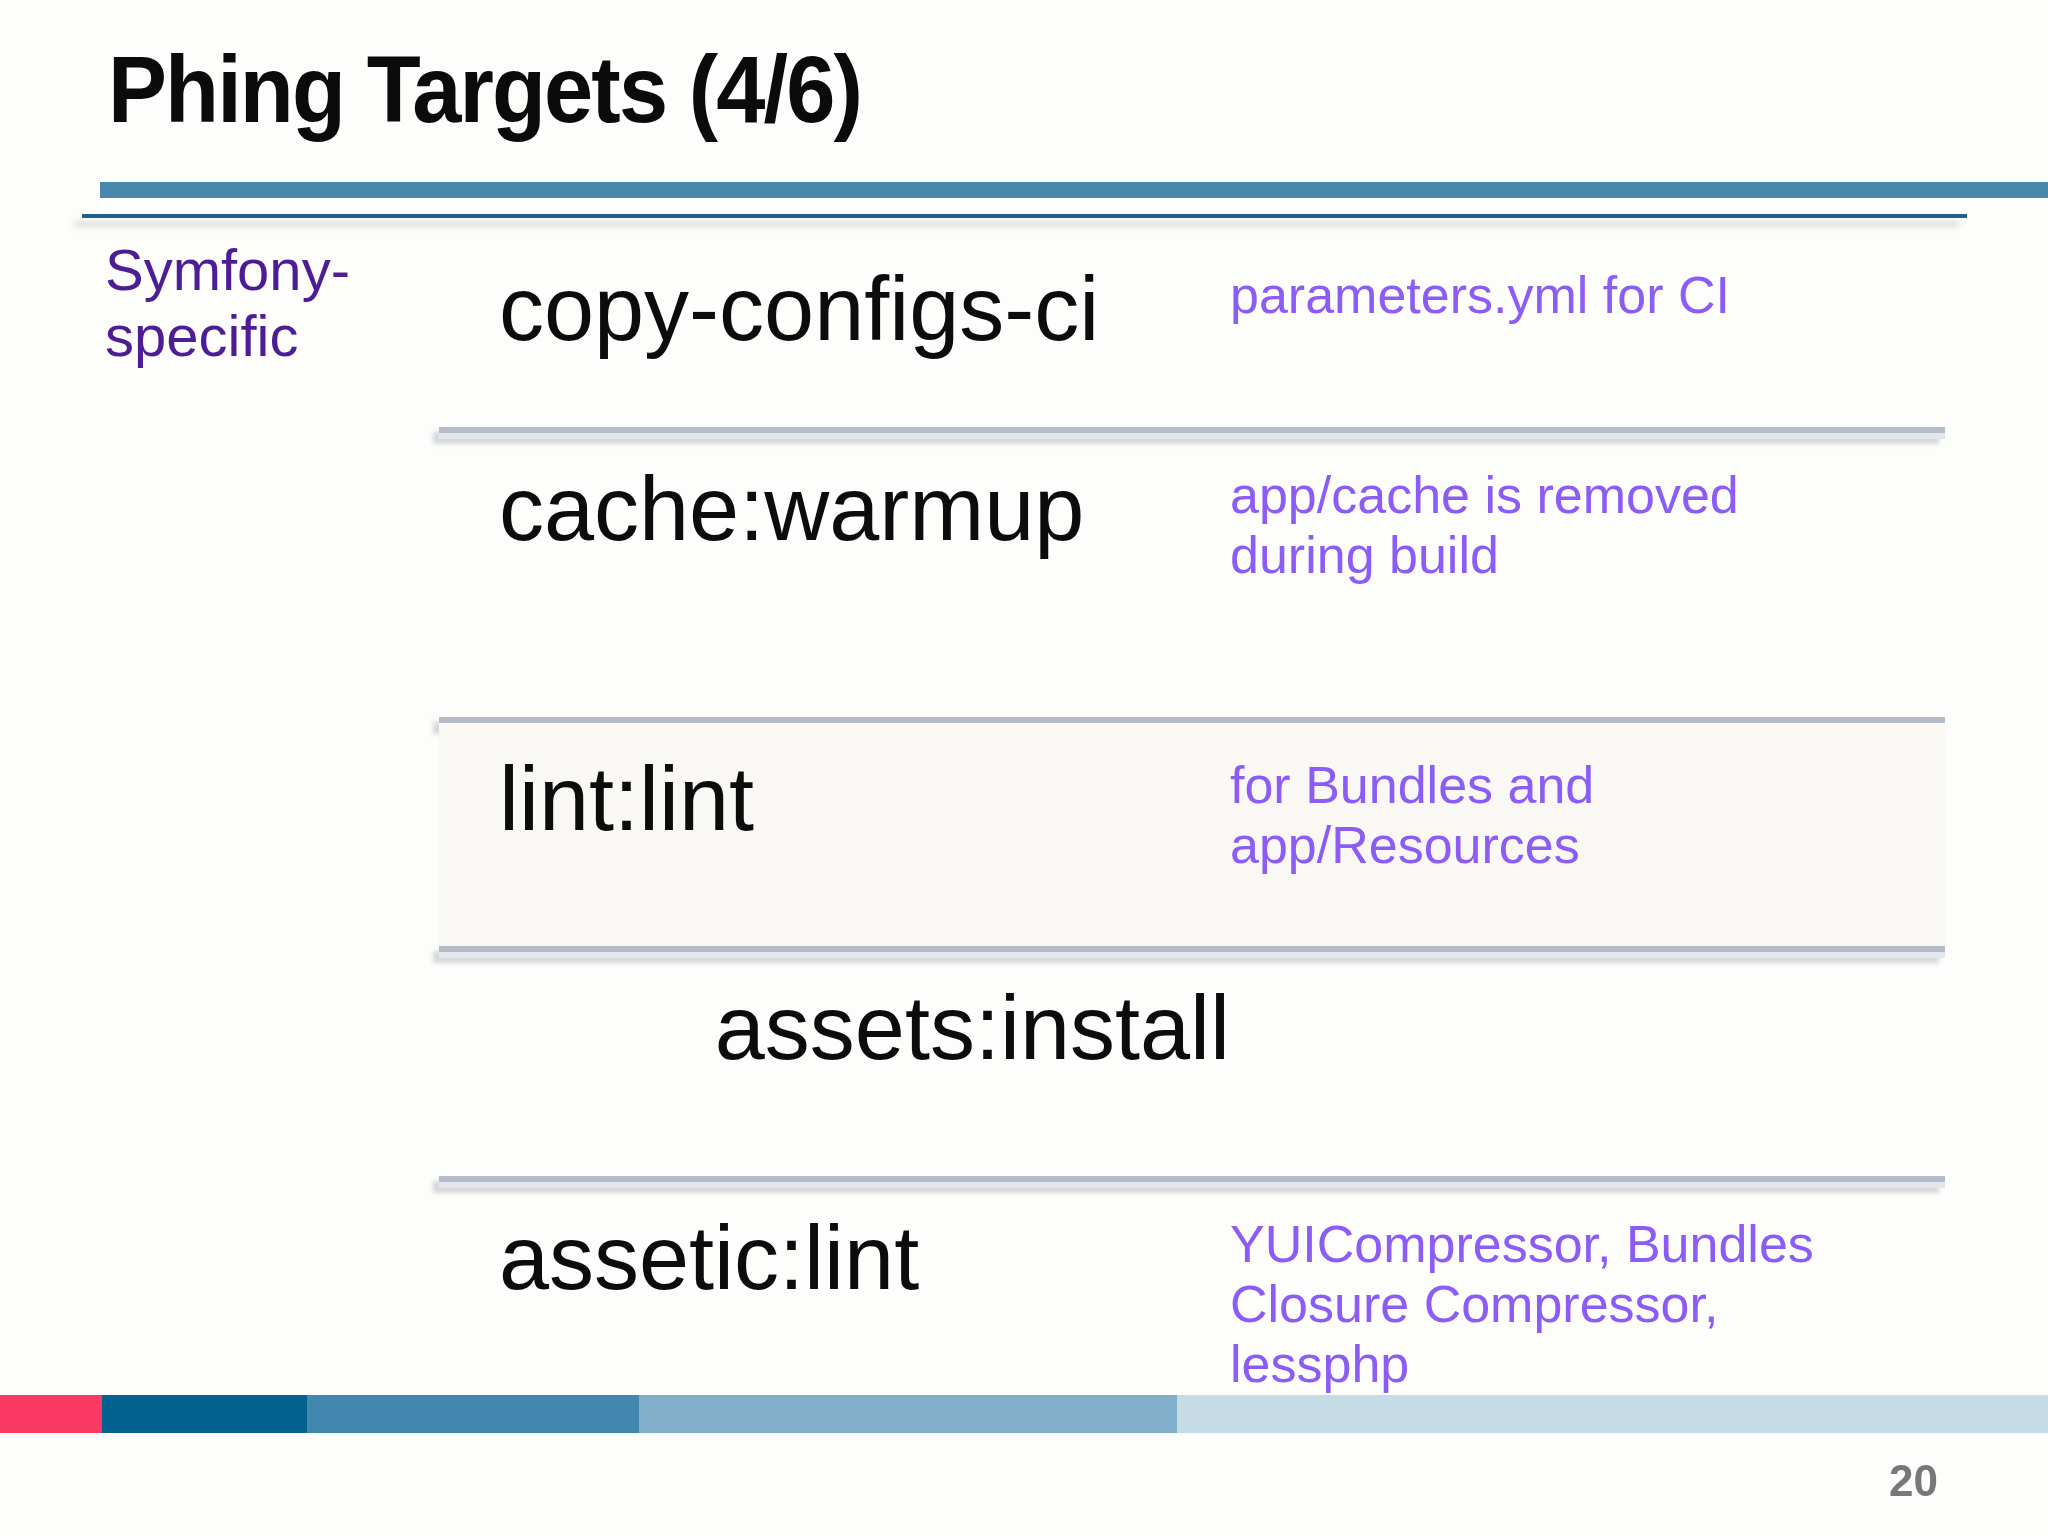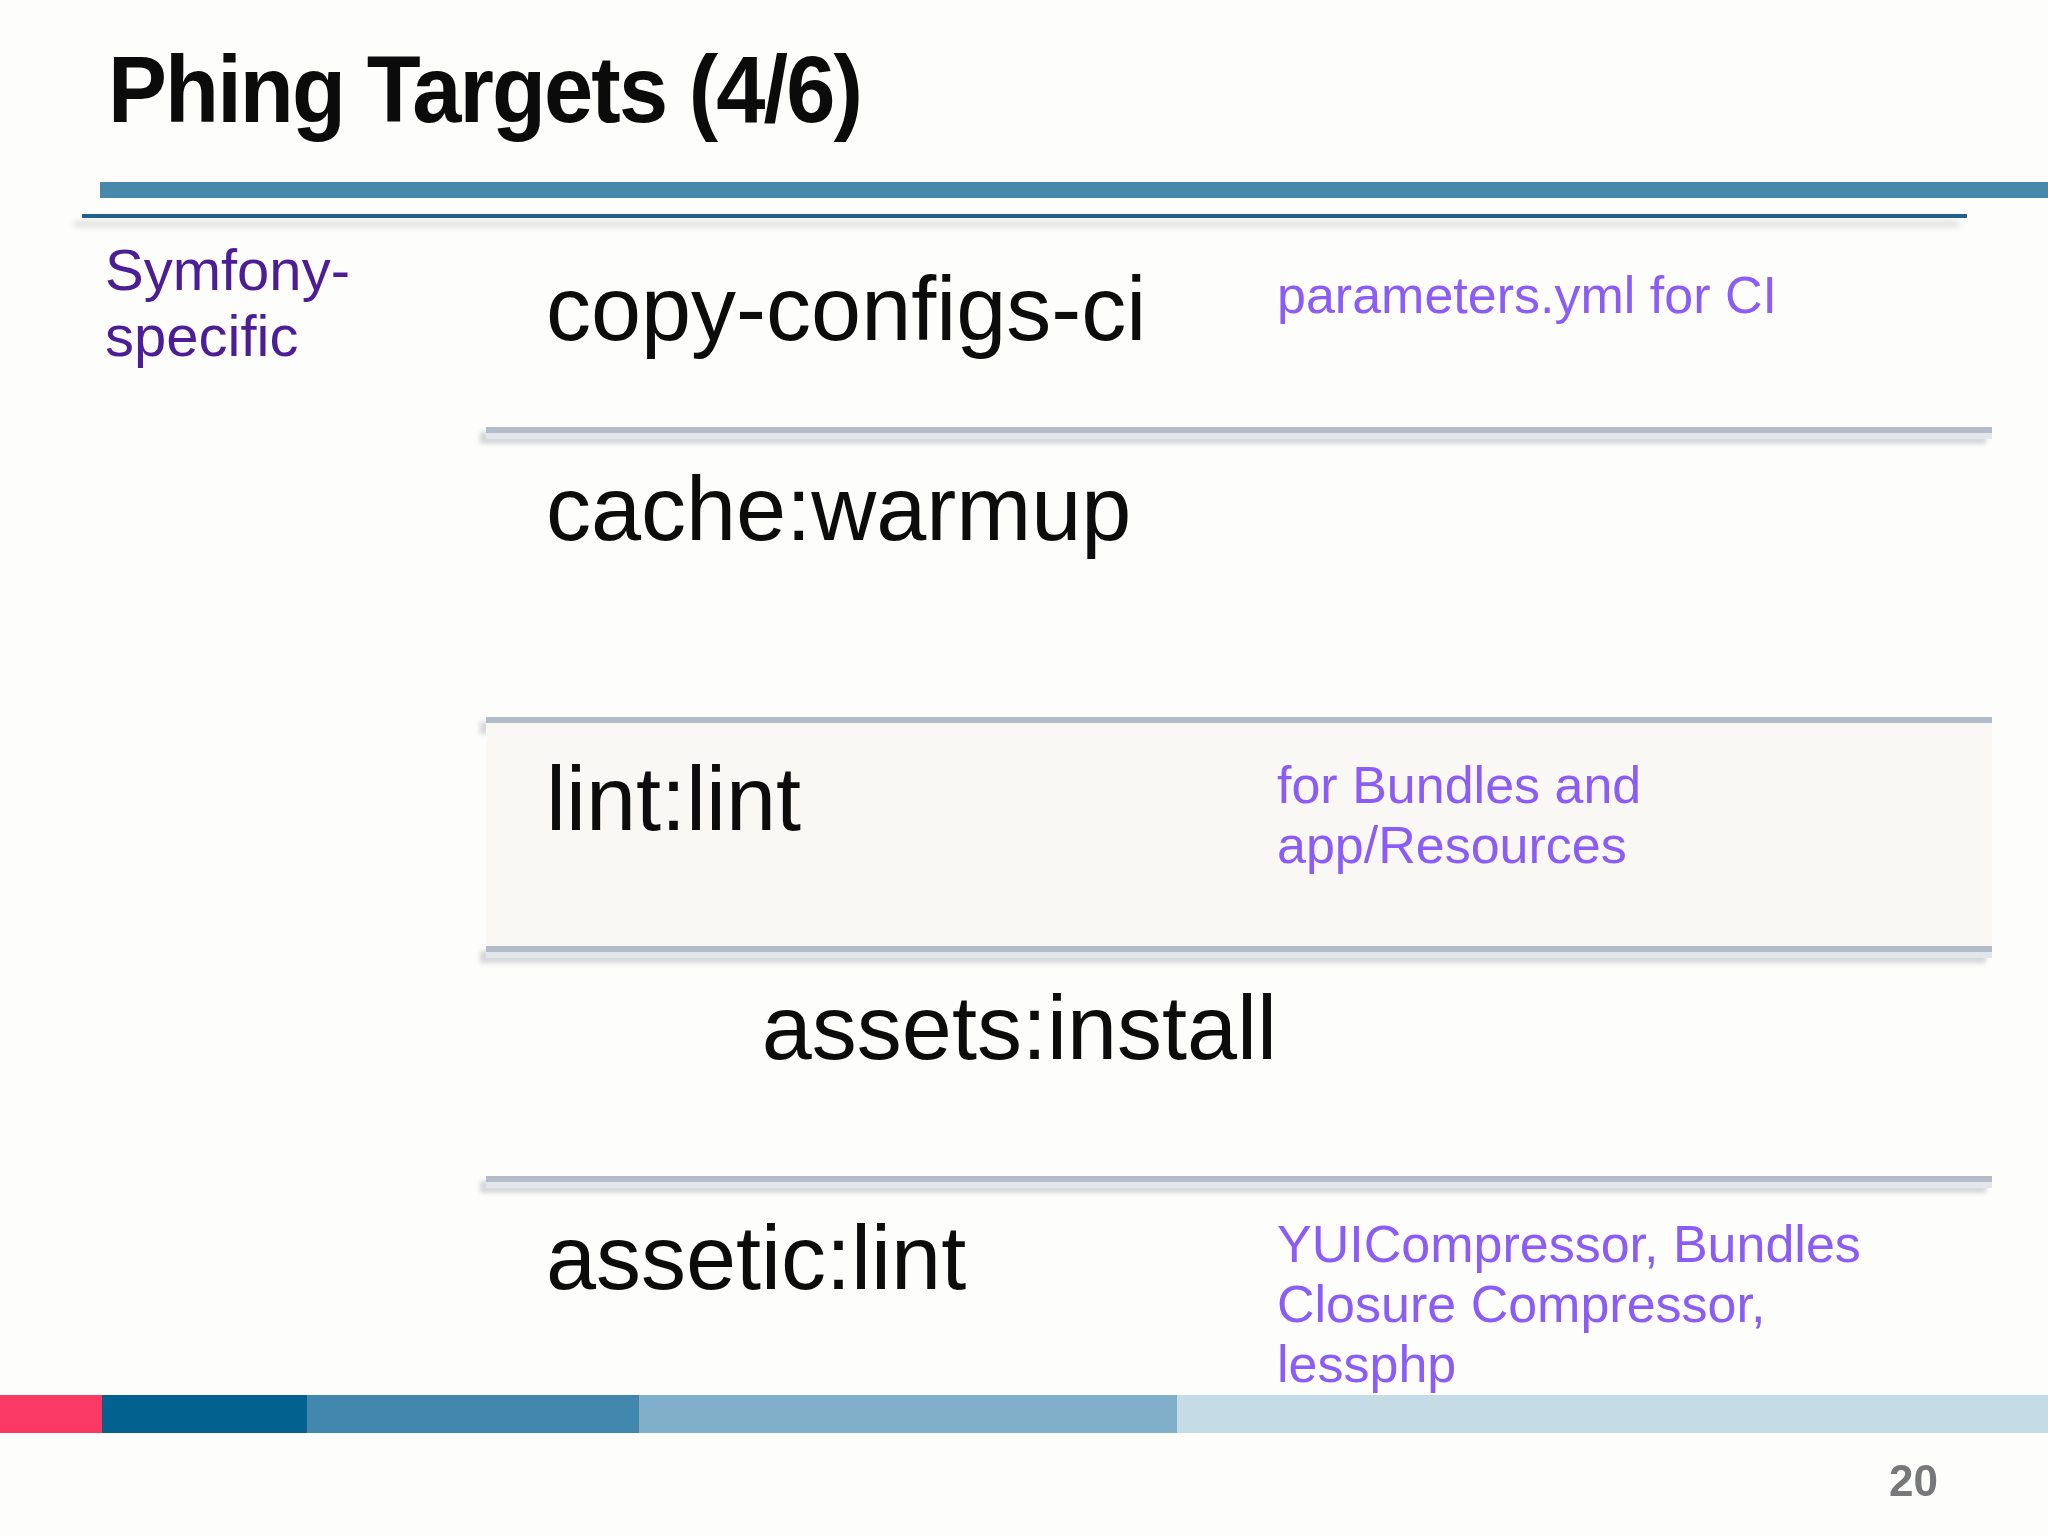--- a/index.html
+++ b/index.html
@@ -24,21 +24,21 @@
   .header-line-thin{
     position:absolute;left:82px;width:1885px;top:214px;height:4px;
     box-shadow:-8px 8px 6px rgba(150,152,148,0.45);
   }
   
   .category{
     position:absolute;left:105px;top:237px;width:345px;
     font-size:58px;line-height:66px;color:#4c1d95;
   }
   .table{
-    position:absolute;left:486px;top:233px;width:1506px;
+    position:absolute;left:439px;top:233px;width:1506px;
   }
   .row{
     position:relative;
     display:flex;align-items:flex-start;
     padding:26px 20px 0 60px;
     box-sizing:border-box;
   }
   .row-1{height:200px;}
   .row-2{height:290px;}
   .row-3{height:229px;background:#f9f8f5;}
@@ -88,20 +88,21 @@
   <div class="category">Symfony-specific</div>
 
   <div class="table" id="table-rows">
       <div class="row row-1">
         <div class="target">copy-configs-ci</div>
         <div class="desc">parameters.yml for CI</div>
         <div class="divider"></div>
       </div>
       <div class="row row-2">
         <div class="target">cache:warmup</div>
+        <div class="desc">app/cache is removed during build</div>
         <div class="divider"></div>
       </div>
       <div class="row row-3">
         <div class="target">lint:lint</div>
         <div class="desc">for Bundles and app/Resources</div>
         <div class="divider"></div>
       </div>
       <div class="row row-4">
         <div class="target">assets:install</div>
         <div class="desc"></div>

